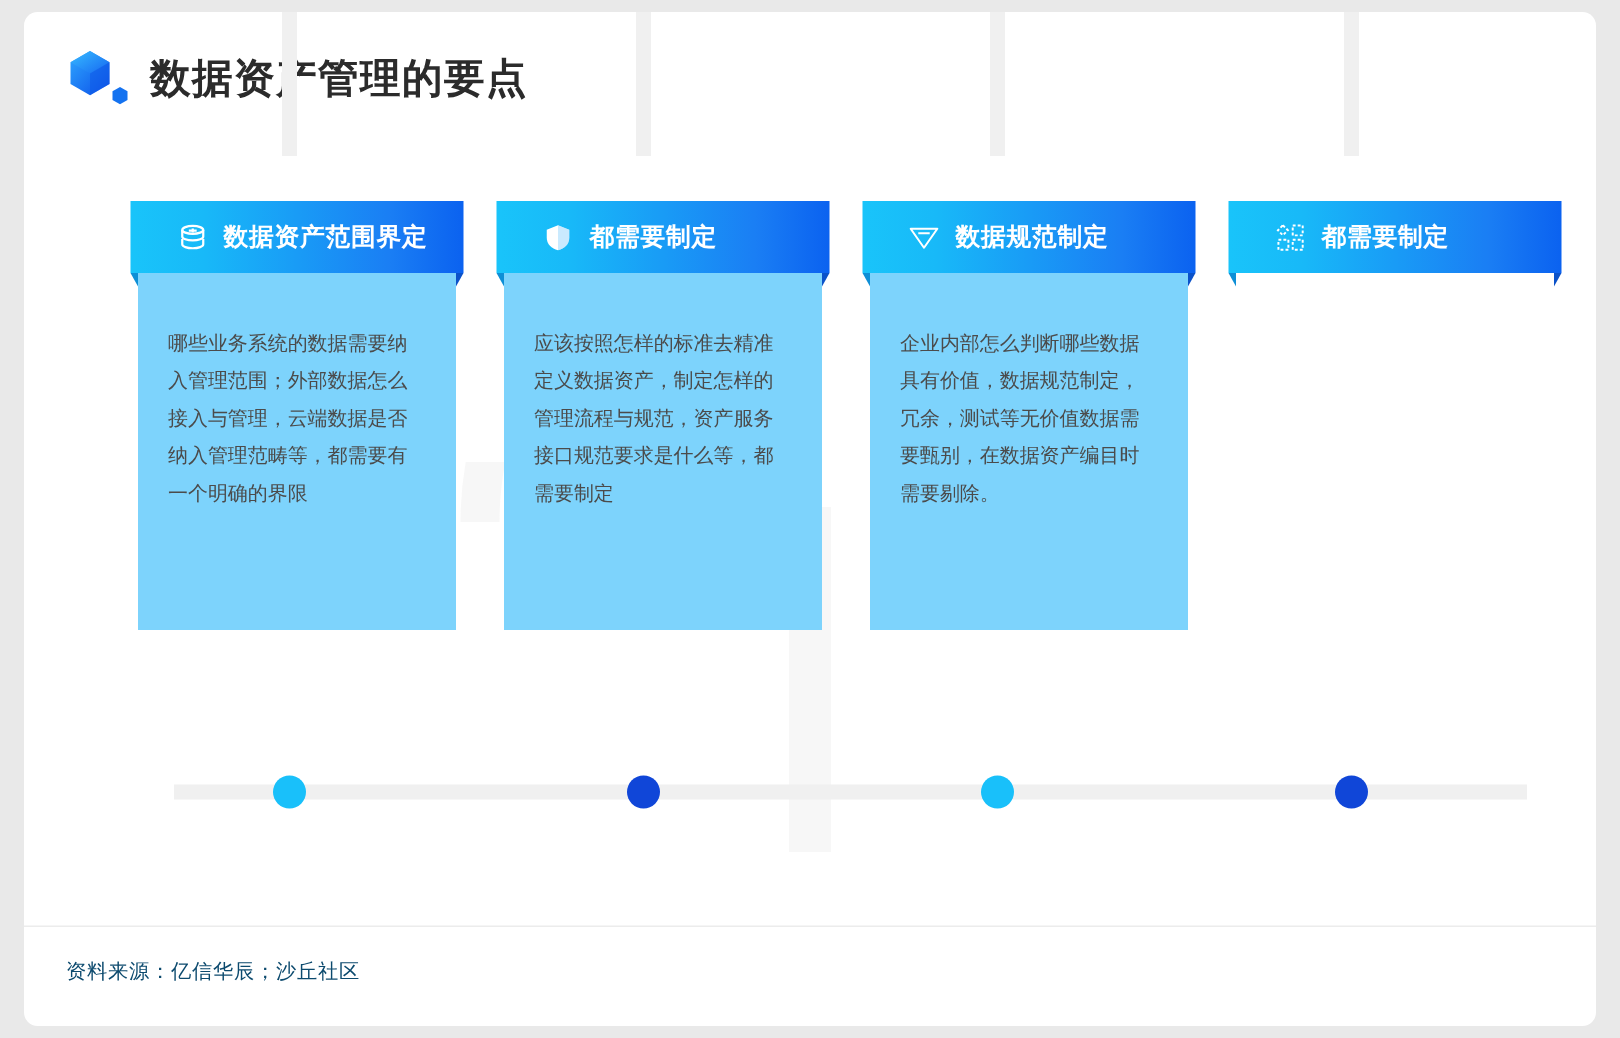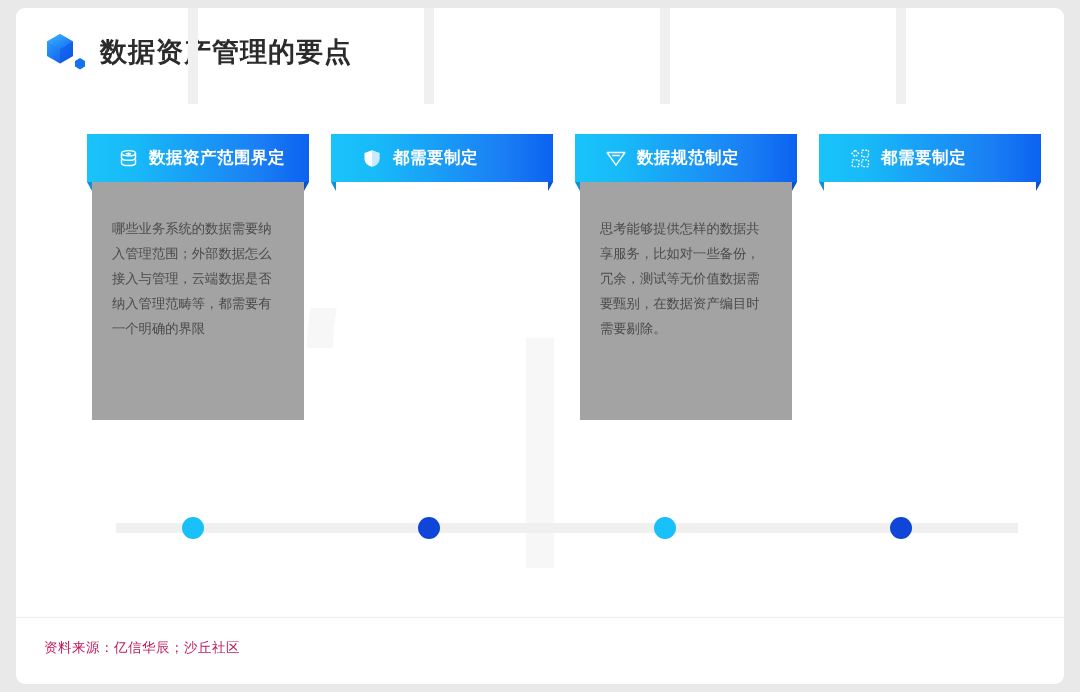--- a/index.html
+++ b/index.html
@@ -108,21 +108,21 @@
   .fold.right {
     right: 0;
     border-top: 9px solid #0b52c9;
     border-right: 5px solid transparent;
   }
 
   .card-body {
     position: relative;
     width: 212px;
     height: 238px;
-    background: #a3a3a3;
+    background: #7dd3fc;
     padding: 34px 20px 0 20px;
     font-size: 13.3px;
     line-height: 25px;
     color: #4b4b4b;
     z-index: 1;
   }
   .card-body p { margin: 0; }
 
   .icon-wrap {
     width: 22px;
@@ -162,21 +162,21 @@
     top: 609px;
     width: 100%;
     height: 1px;
     background: #ececec;
   }
   .source {
     position: absolute;
     left: 28px;
     top: 631px;
     font-size: 13.5px;
-    color: #be185d;
+    color: #0c4a6e;
     letter-spacing: 0.5px;
   }
 </style>
 </head>
 <body>
 
 <div class="slide">
 
   <svg class="watermark" viewBox="0 0 520 260">
     <path d="M40 40 A220 220 0 0 1 480 40" fill="none" stroke="#f1f1f1" stroke-width="26"></path>
@@ -231,36 +231,39 @@
         <span class="fold left"></span>
         <span class="fold right"></span>
         <span class="icon-wrap">
           <svg width="20" height="21" viewBox="0 0 24 24">
             <path d="M12 2 L21 5.5 V12 c0 5.3-3.8 8.6-9 10 -5.2-1.4-9-4.7-9-10 V5.5 Z" fill="#ffffff"></path>
             <path d="M12 2 L21 5.5 V12 c0 5.3-3.8 8.6-9 10 Z" fill="#9fd8fd" opacity="0.55"></path>
           </svg>
         </span>
         <span class="title">都需要制定</span>
       </div>
+      <div class="card-body">
+        <p>应该按照怎样的标准去精准定义数据资产，制定怎样的管理流程与规范，资产服务接口规范要求是什么等，都需要制定</p>
+      </div>
     </div>
 
     <div class="card">
       <div class="card-header">
         <span class="fold left"></span>
         <span class="fold right"></span>
         <span class="icon-wrap">
           <svg width="22" height="20" viewBox="0 0 26 22" fill="none" stroke="#ffffff" stroke-width="1.6" stroke-linejoin="round">
             <path d="M2.5 4.5 H23.5 L13 19.5 Z"></path>
             <path d="M8.5 8 H17.5"></path>
           </svg>
         </span>
         <span class="title">数据规范制定</span>
       </div>
       <div class="card-body">
-        <p>思考能够提供怎样的数据共享服务，比如对一些备份，冗余，测试等无价值数据需要甄别，在数据资产编目时需要剔除。</p>
+        <p>企业内部怎么判断哪些数据具有价值，数据规范制定，冗余，测试等无价值数据需要甄别，在数据资产编目时需要剔除。</p>
       </div>
     </div>
 
     <div class="card">
       <div class="card-header">
         <span class="fold left"></span>
         <span class="fold right"></span>
         <span class="icon-wrap">
           <svg width="21" height="21" viewBox="0 0 24 24" fill="none" stroke="#ffffff" stroke-width="1.5" stroke-dasharray="2.2 1.6">
             <path d="M6 2.5 L9.8 6.3 L6 10.1 L2.2 6.3 Z"></path>

